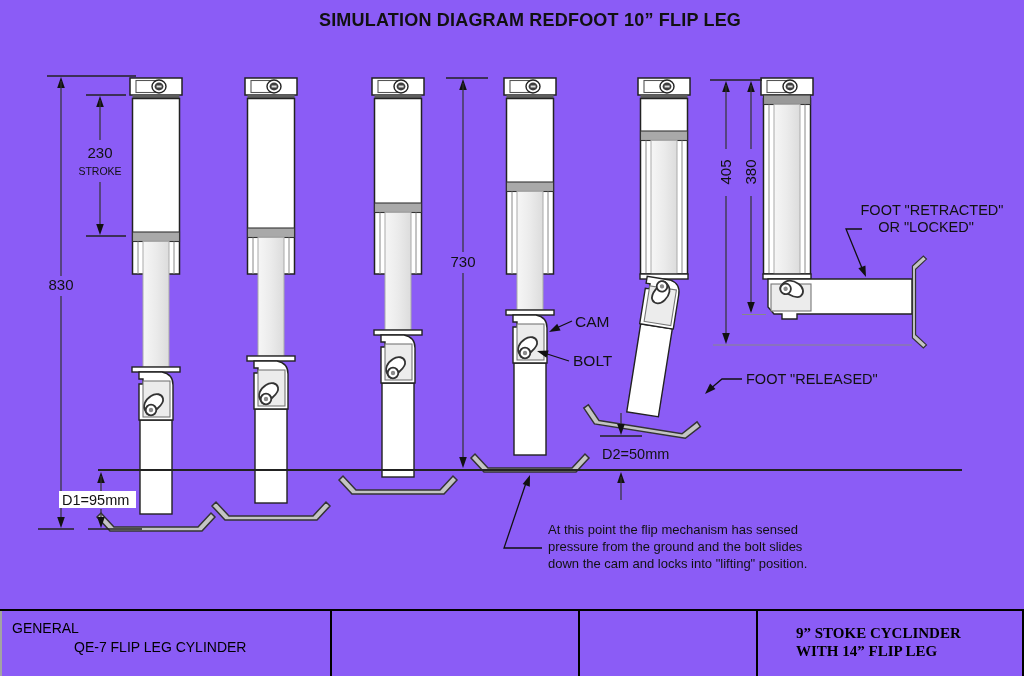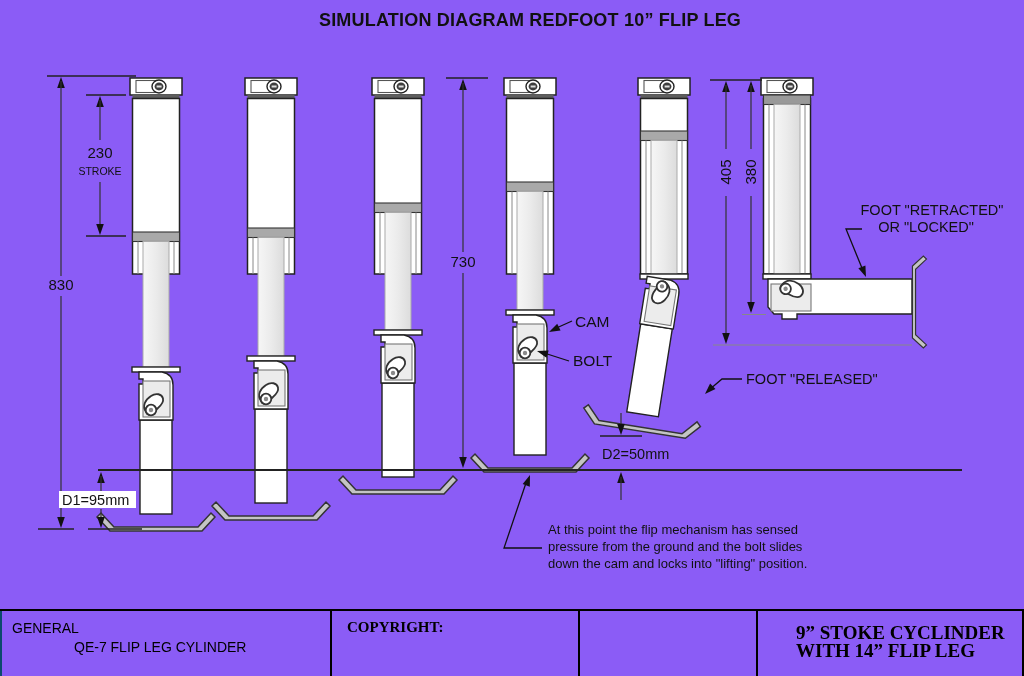--- a/index.html
+++ b/index.html
@@ -15,30 +15,30 @@
   .note{font-size:13px;}
   .outl{fill:#fff;stroke:#222;stroke-width:1.4;}
   .dline{stroke:#333;stroke-width:1.2;}
   .ext{stroke:#222;stroke-width:1.6;}
   .extlt{stroke:#888;stroke-width:1;}
   .ldr{stroke:#111;stroke-width:1.3;fill:none;}
   
   #tblock{position:absolute;top:609px;left:0;width:1024px;height:67px;
           border-top:2px solid #000;display:flex;box-sizing:border-box;}
   .tb-cell{box-sizing:border-box;border-right:2px solid #000;height:100%;color:#000;}
-  .tb-cell:first-child{border-left:2px solid #0c4a6e;}
+  .tb-cell:first-child{border-left:2px solid #a3a3a3;}
   .tb-cell:last-child{border-right:2px solid #000;}
   #tb1{width:332px;font-size:14px;padding-top:9px;}
   #tb1 .l1{margin-left:10px;}
   #tb1 .l2{margin-left:72px;margin-top:3px;}
   #tb2{width:248px;font-family:"Liberation Serif",serif;font-weight:bold;
        font-size:15px;line-height:18px;padding:7px 0 0 15px;}
   #tb3{width:178px;}
   #tb4{width:266px;font-family:"Liberation Serif",serif;font-weight:bold;
-       font-size:19px;line-height:18px;padding:13px 0 7px 38px;}
+       font-size:15px;line-height:18px;padding:13px 0 7px 38px;}
 </style>
 </head>
 <body>
 
 <div id="sheet">
   <div id="title">SIMULATION DIAGRAM REDFOOT 10” FLIP LEG</div>
 
   <svg width="1024" height="676" viewBox="0 0 1024 676">
     <defs>
       <linearGradient id="rodg" x1="0" y1="0" x2="1" y2="0">
@@ -248,21 +248,20 @@
       <text class="note" x="548" y="568">down the cam and locks into "lifting" position.</text>
     </g>
   </svg>
 
   <div id="tblock">
     <div class="tb-cell" id="tb1">
       <div class="l1">GENERAL</div>
       <div class="l2">QE-7 FLIP LEG CYLINDER</div>
     </div>
     <div class="tb-cell" id="tb2">
-      <div>COPYRIGHT:</div>
     </div>
     <div class="tb-cell" id="tb3"></div>
     <div class="tb-cell" id="tb4">
       <div>9” STOKE CYCLINDER</div>
       <div>WITH 14” FLIP LEG</div>
     </div>
   </div>
 </div>
 
 </body></html>

